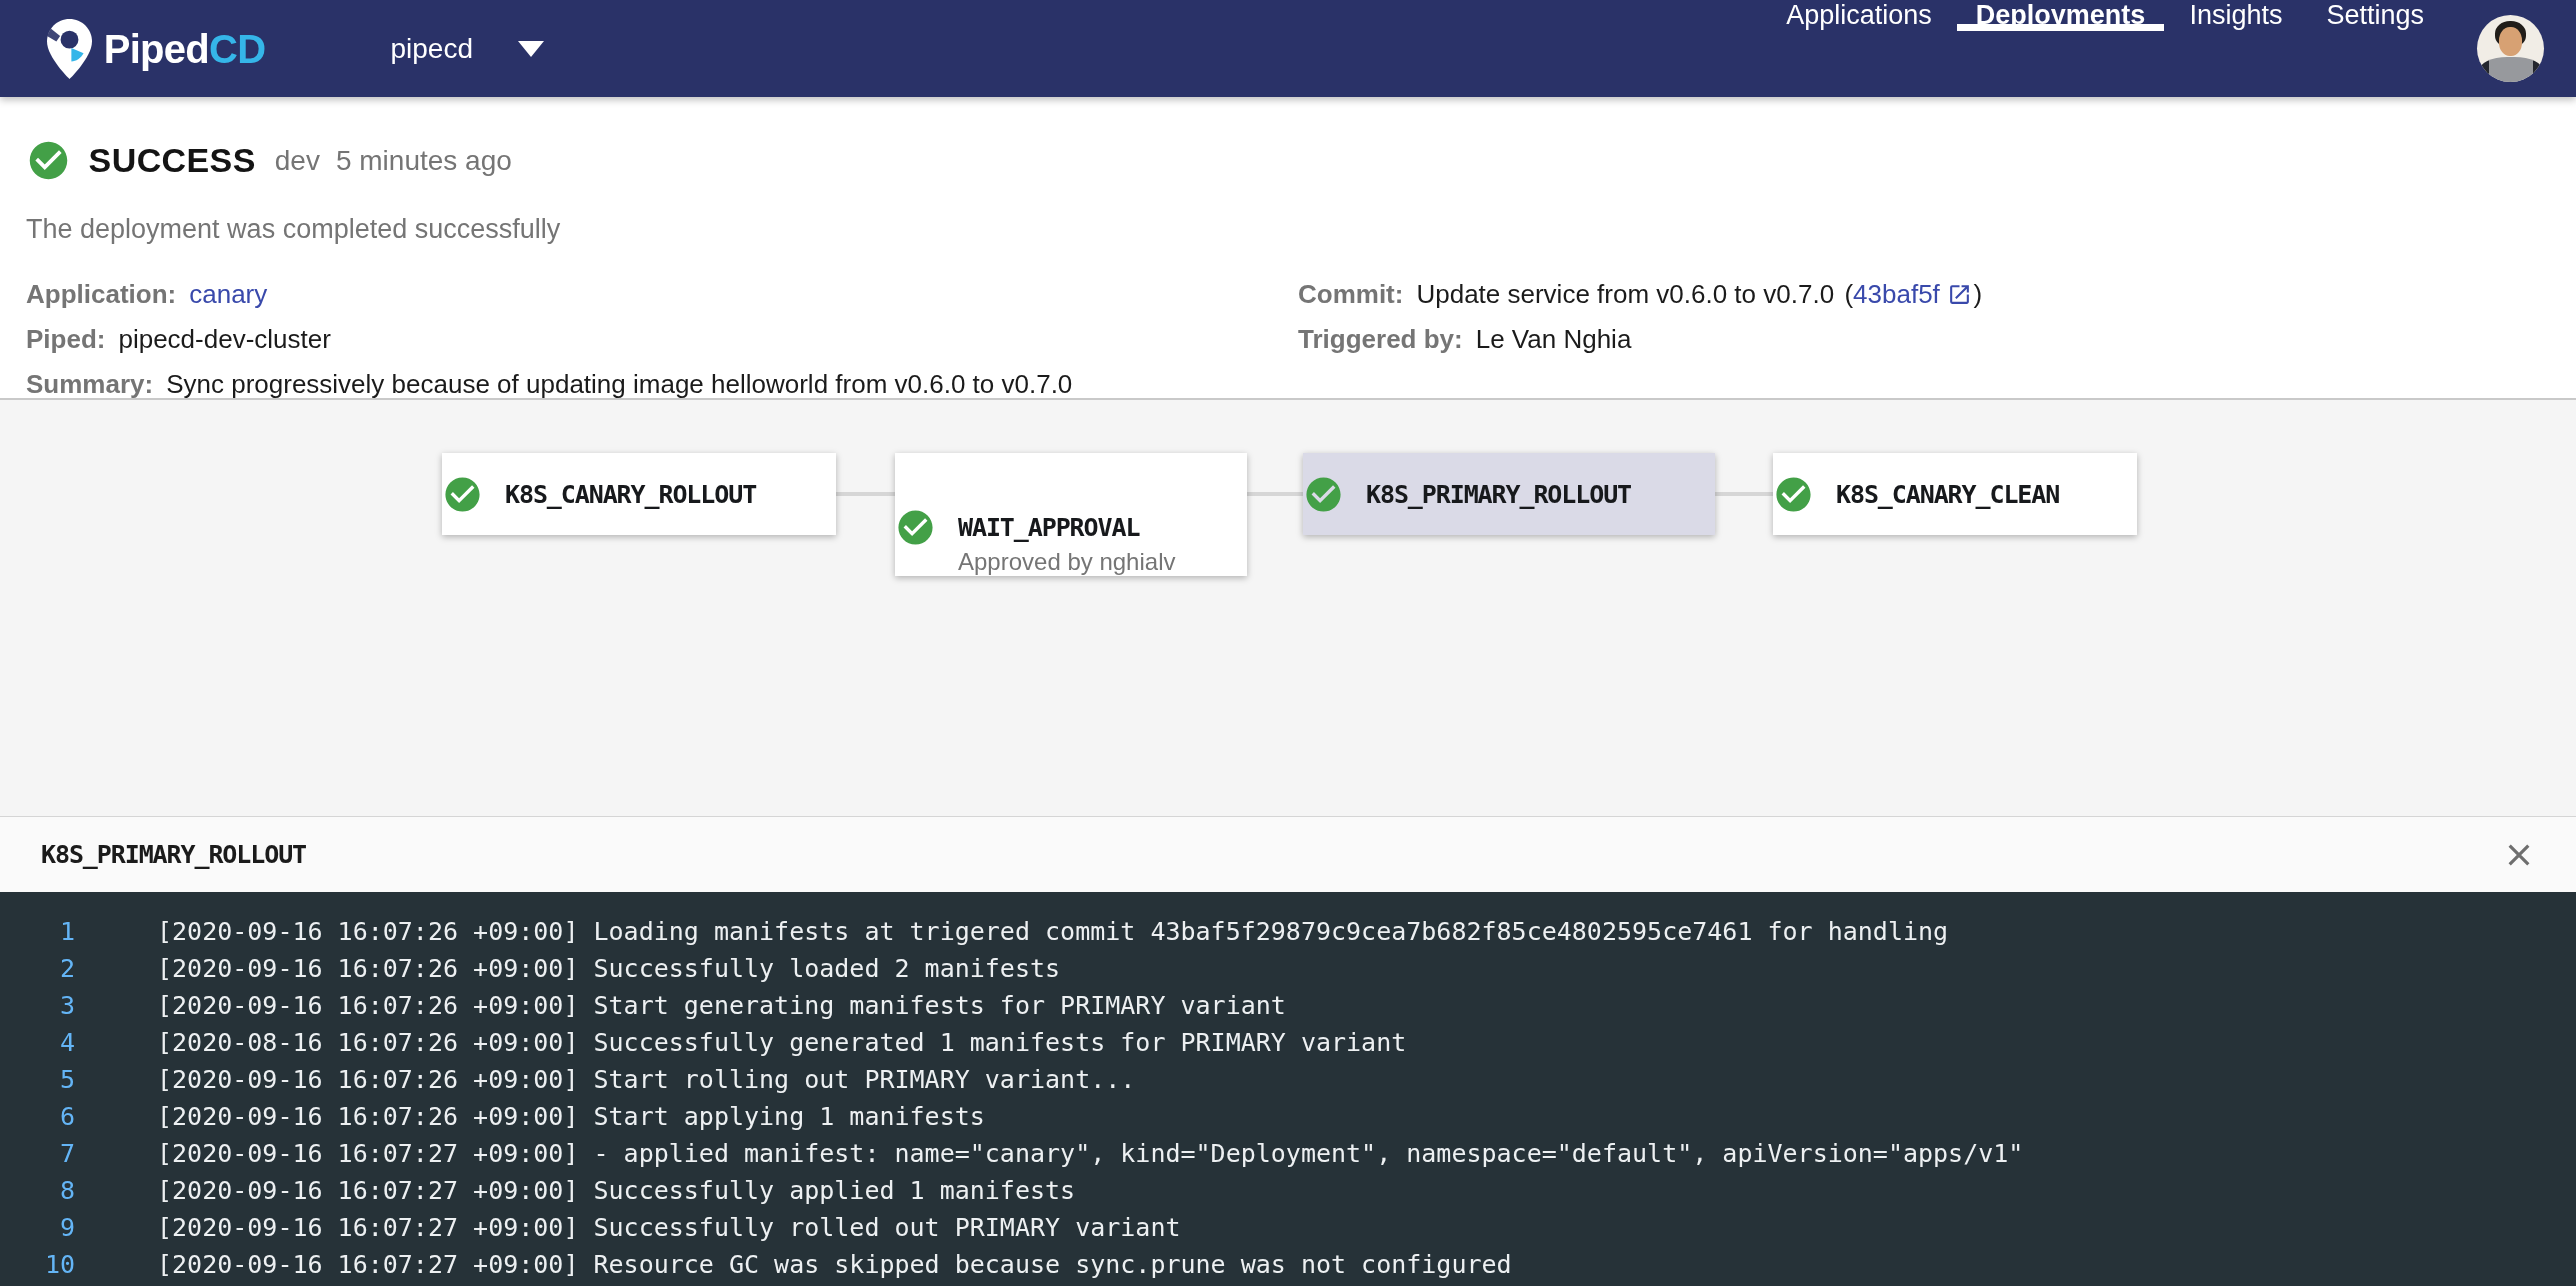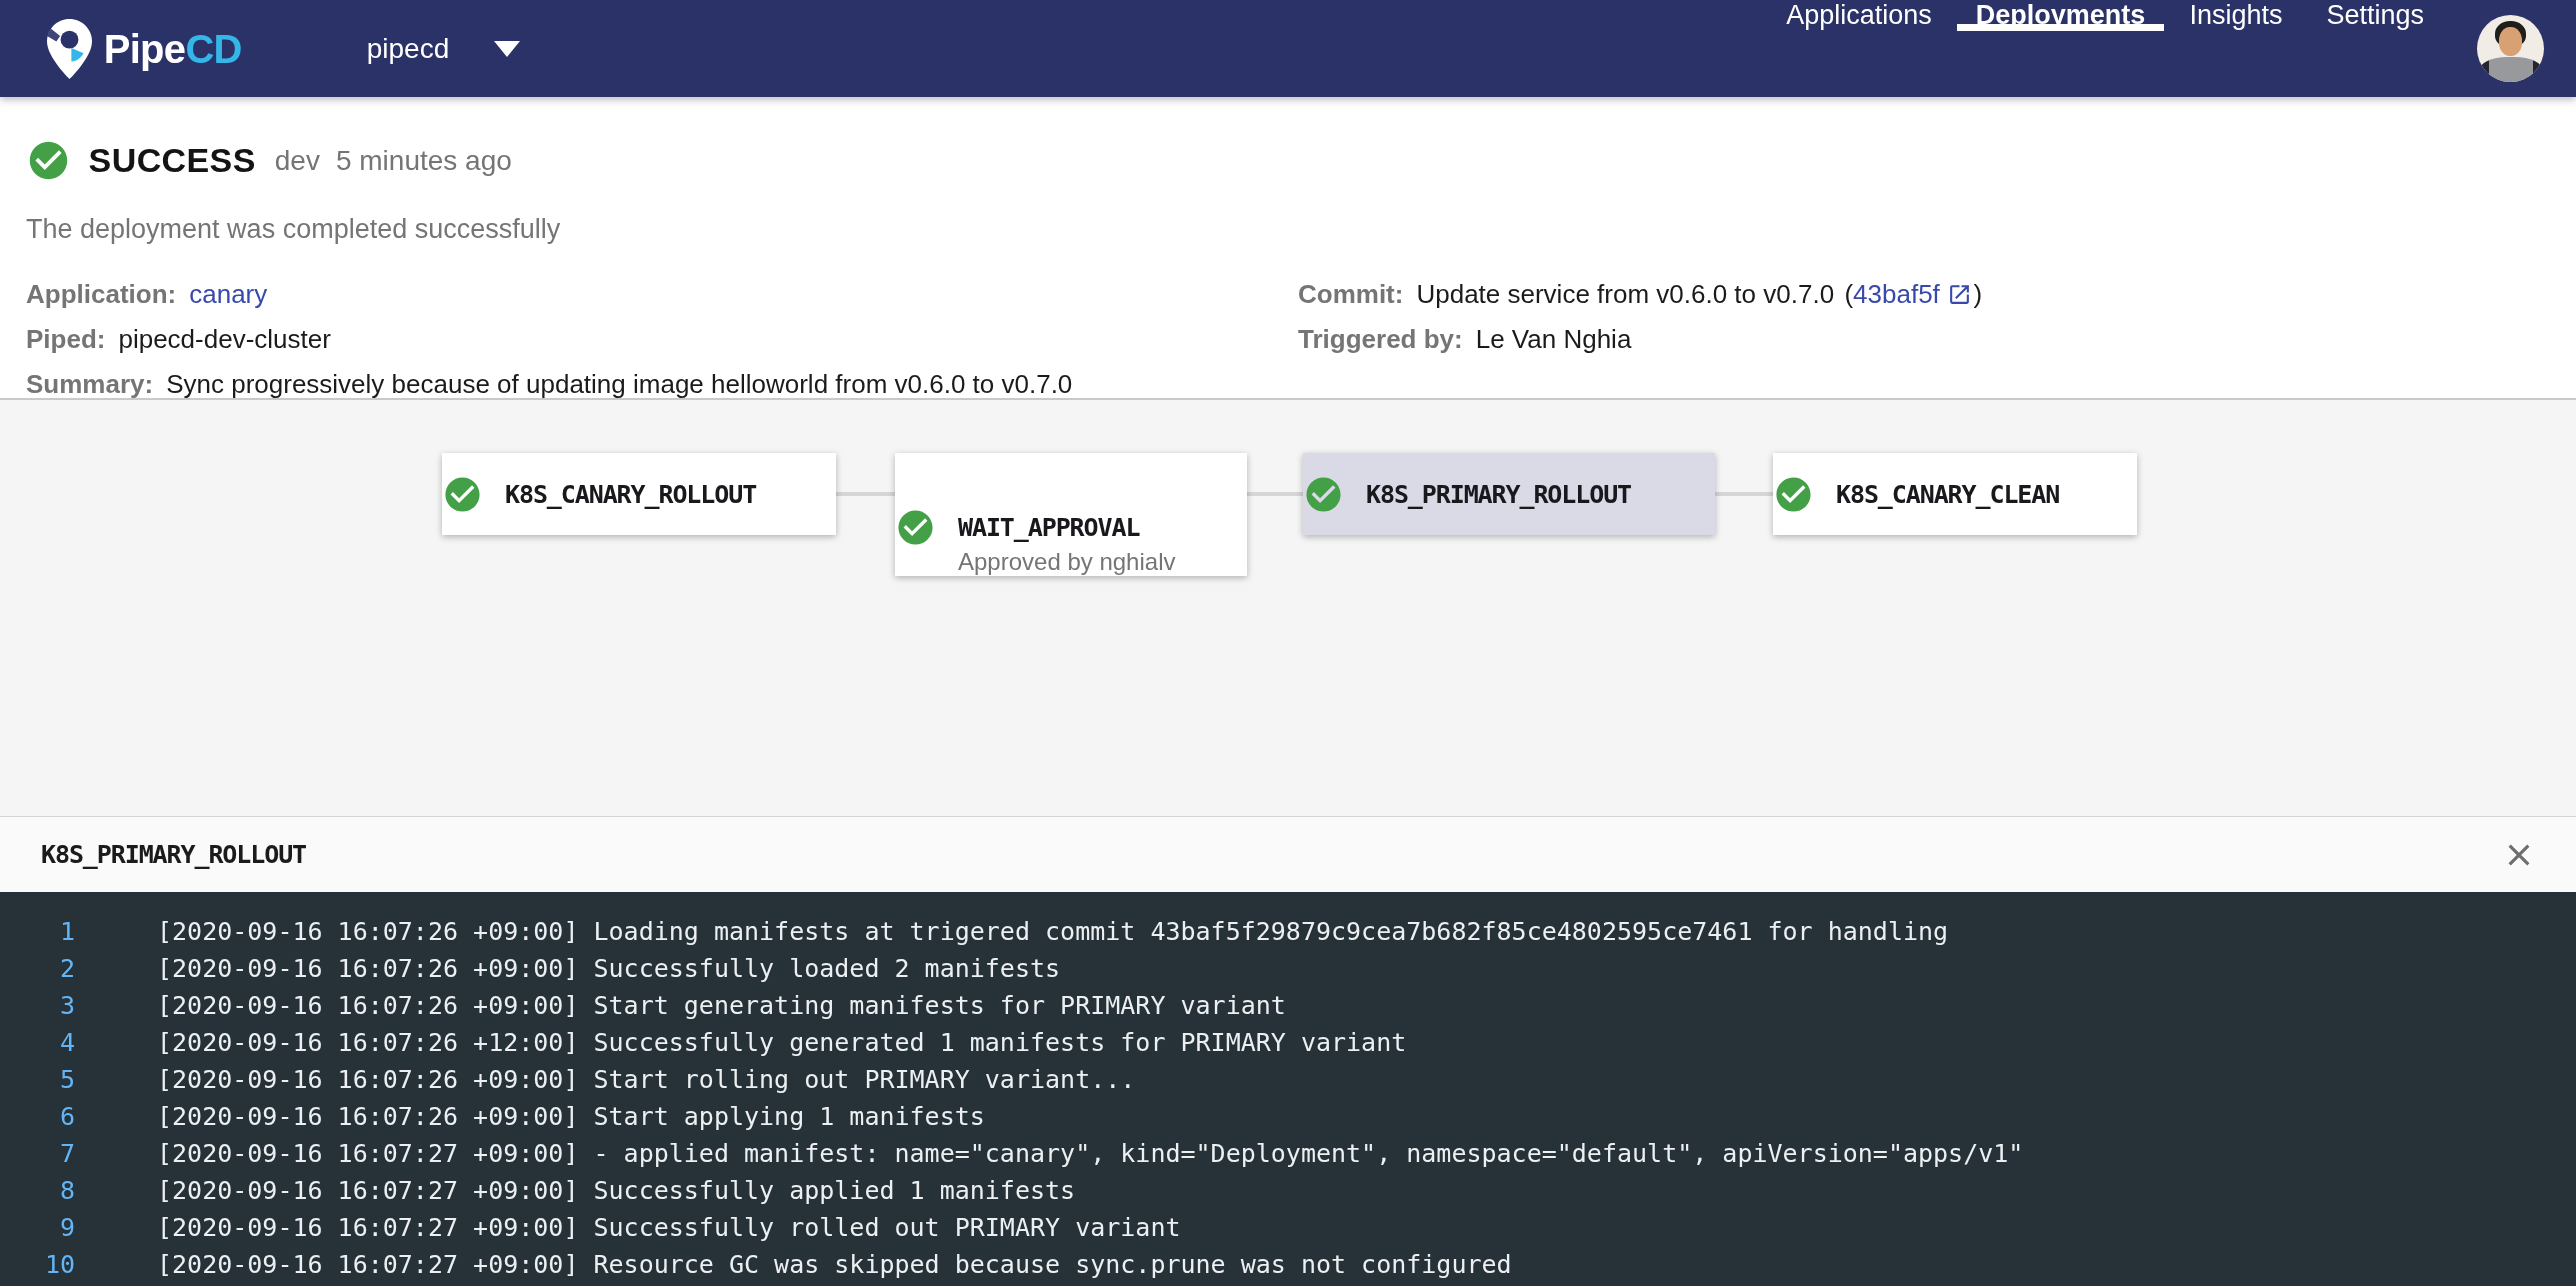--- a/index.html
+++ b/index.html
@@ -85,21 +85,21 @@
 <body>
 
 <header class="navbar">
   <div class="logo">
     <svg class="logo-pin" viewBox="0 0 48 64">
       <path d="M24 0C10.7 0 0 10.7 0 24c0 17 24 40 24 40s24-23 24-40C48 10.7 37.3 0 24 0z" fill="#ffffff"></path>
       <circle cx="24" cy="22" r="9.5" fill="#2a3268"></circle>
       <path d="M26 31l13 5.5c-3 5.5-8 8.5-13 8.8z" fill="#35b6e9"></path>
       <path d="M4 10 L14 18 L10 24 L0 18 Z" fill="#2a3268" opacity="0.9"></path>
     </svg>
-    <div class="logo-text"><span class="logo-pipe">Pipe</span><span class="logo-cd">CD</span></div>
+    <div class="logo-text"><span class="logo-pipe">Piped</span><span class="logo-cd">CD</span></div>
   </div>
 
   <div class="project">
     <span class="project-name">pipecd</span>
     <span class="caret-down"></span>
   </div>
 
   <nav class="nav-links">
     <div class="nav-link">Applications</div>
     <div class="nav-link active">Deployments</div>
@@ -204,21 +204,21 @@
   <div class="log-header">
     <span class="log-title">K8S_PRIMARY_ROLLOUT</span>
     <svg class="close-btn" viewBox="0 0 24 24">
       <path stroke="#6e6e6e" stroke-width="2.4" fill="none" d="M5 5l14 14M19 5L5 19"></path>
     </svg>
   </div>
   <div class="log-body">
     <div class="log-line"><span class="log-num">1</span><span class="log-text">[2020-09-16 16:07:26 +09:00] Loading manifests at trigered commit 43baf5f29879c9cea7b682f85ce4802595ce7461 for handling</span></div>
     <div class="log-line"><span class="log-num">2</span><span class="log-text">[2020-09-16 16:07:26 +09:00] Successfully loaded 2 manifests</span></div>
     <div class="log-line"><span class="log-num">3</span><span class="log-text">[2020-09-16 16:07:26 +09:00] Start generating manifests for PRIMARY variant</span></div>
-    <div class="log-line"><span class="log-num">4</span><span class="log-text">[2020-09-16 16:07:26 +12:00] Successfully generated 1 manifests for PRIMARY variant</span></div>
+    <div class="log-line"><span class="log-num">4</span><span class="log-text">[2020-08-16 16:07:26 +09:00] Successfully generated 1 manifests for PRIMARY variant</span></div>
     <div class="log-line"><span class="log-num">5</span><span class="log-text">[2020-09-16 16:07:26 +09:00] Start rolling out PRIMARY variant...</span></div>
     <div class="log-line"><span class="log-num">6</span><span class="log-text">[2020-09-16 16:07:26 +09:00] Start applying 1 manifests</span></div>
     <div class="log-line"><span class="log-num">7</span><span class="log-text">[2020-09-16 16:07:27 +09:00] - applied manifest: name="canary", kind="Deployment", namespace="default", apiVersion="apps/v1"</span></div>
     <div class="log-line"><span class="log-num">8</span><span class="log-text">[2020-09-16 16:07:27 +09:00] Successfully applied 1 manifests</span></div>
     <div class="log-line"><span class="log-num">9</span><span class="log-text">[2020-09-16 16:07:27 +09:00] Successfully rolled out PRIMARY variant</span></div>
     <div class="log-line"><span class="log-num">10</span><span class="log-text">[2020-09-16 16:07:27 +09:00] Resource GC was skipped because sync.prune was not configured</span></div>
   </div>
 </section>
 
 

